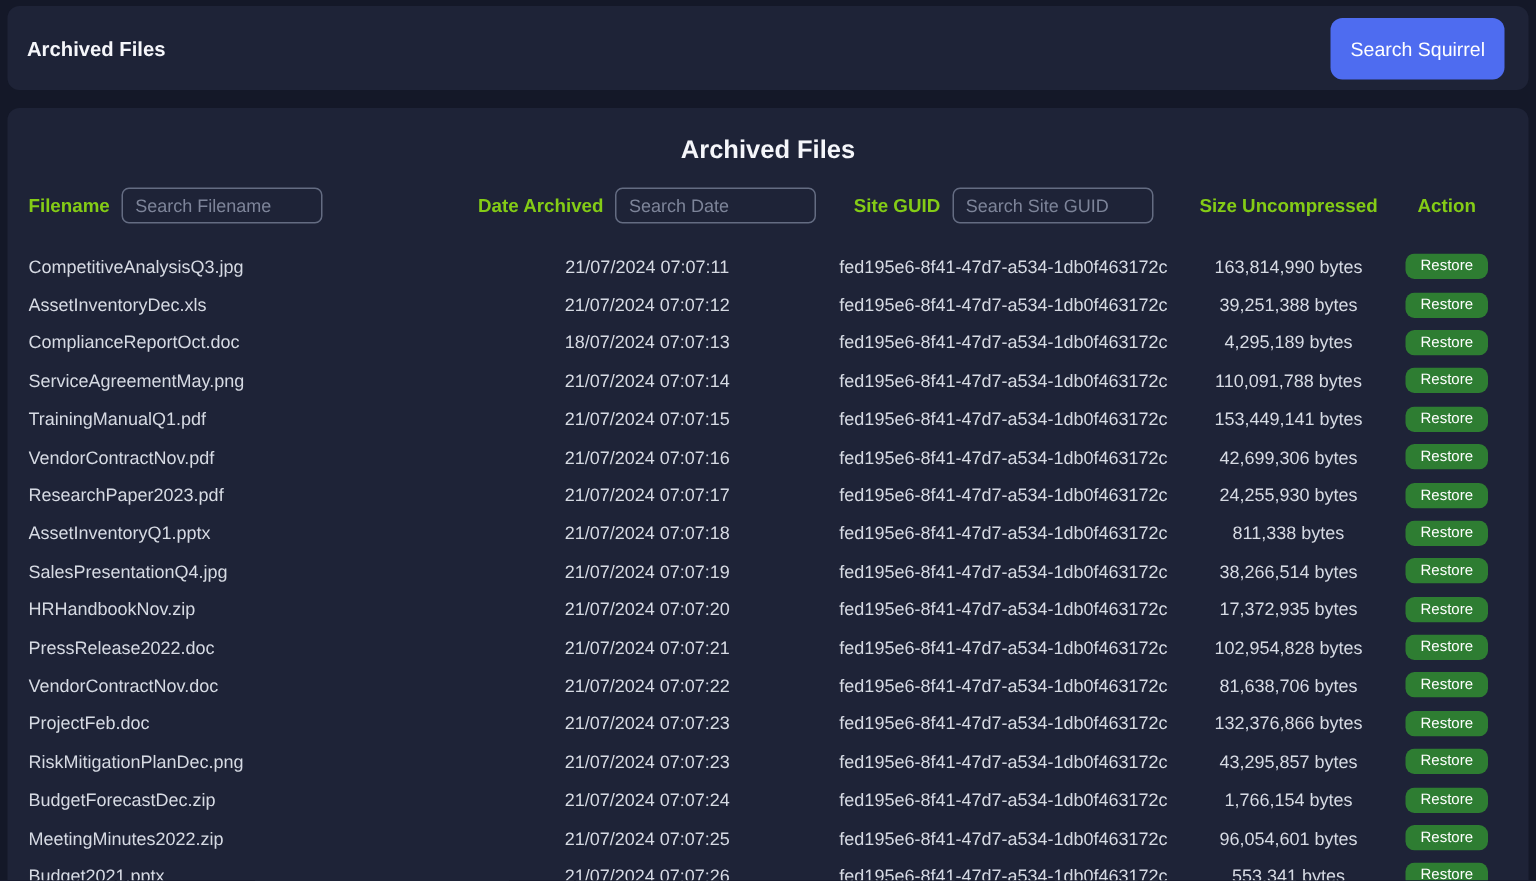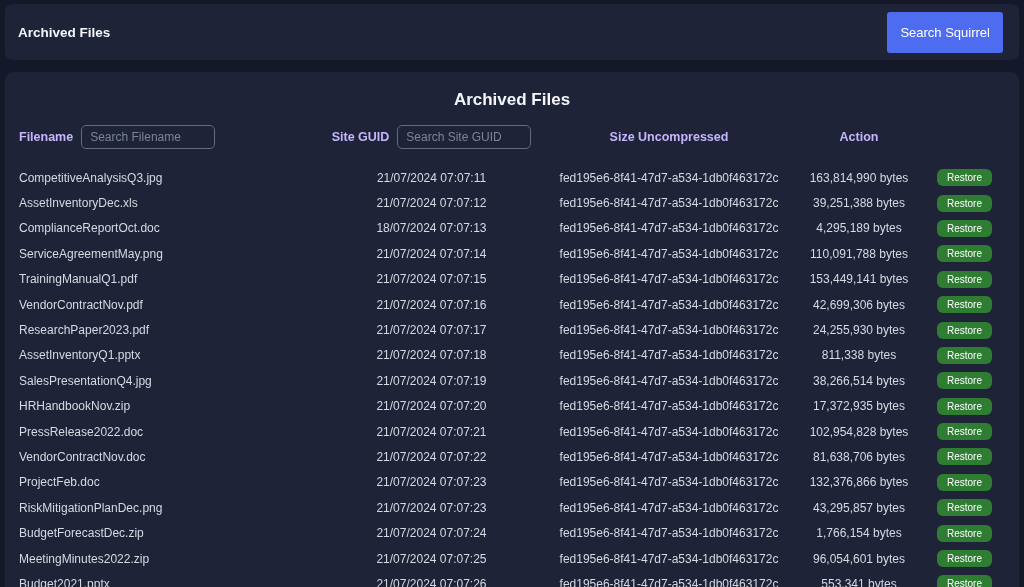--- a/index.html
+++ b/index.html
@@ -27,21 +27,21 @@
     font-weight: bold;
     color: #f5f6fa;
   }
   .search-squirrel-btn {
     background: var(--accent, #4e6cf0);
     color: #ffffff;
     border: none;
     font-family: "Liberation Sans", sans-serif;
     font-size: 13px;
     padding: 13px 13px;
-    border-radius: 3px;
+    border-radius: 8px;
     cursor: pointer;
   }
   .main-panel {
     margin: 12px 5px 0 5px;
     background: #1e2337;
     border-radius: 8px 8px 0 0;
     flex: 1 1 auto;
     padding: 18px 0 0 0;
     overflow: hidden;
   }
@@ -53,21 +53,21 @@
   }
   .grid-row {
     display: grid;
     grid-template-columns: 300px 225px 250px 130px 1fr;
     align-items: center;
     padding: 0 14px;
   }
   .header-row { margin-top: 14px; height: 26px; }
   .header-cell { display: flex; align-items: center; gap: 8px; }
   .header-cell.center { justify-content: center; }
-  .col-label { font-size: 12.5px; font-weight: bold; color: #c4b5fd; white-space: nowrap; }
+  .col-label { font-size: 12.5px; font-weight: bold; color: #84cc16; white-space: nowrap; }
   .filter-input {
     width: 134px;
     height: 24px;
     background: transparent;
     border: 1px solid #646c82;
     border-radius: 5px;
     color: #dfe2ea;
     font-family: "Liberation Sans", sans-serif;
     font-size: 12px;
     padding: 0 8px;
@@ -100,20 +100,24 @@
 
 <div class="main-panel">
   <div class="page-title">Archived Files</div>
 
   <div class="grid-row header-row">
     <div class="header-cell">
       <span class="col-label">Filename</span>
       <input class="filter-input" type="text" placeholder="Search Filename" style="">
     </div>
     <div class="header-cell center">
+      <span class="col-label">Date Archived</span>
+      <input class="filter-input" type="text" placeholder="Search Date" style="">
+    </div>
+    <div class="header-cell center">
       <span class="col-label">Site GUID</span>
       <input class="filter-input" type="text" placeholder="Search Site GUID" style="">
     </div>
     <div class="header-cell center">
       <span class="col-label">Size Uncompressed</span>
     </div>
     <div class="header-cell center">
       <span class="col-label">Action</span>
     </div>
   </div>

